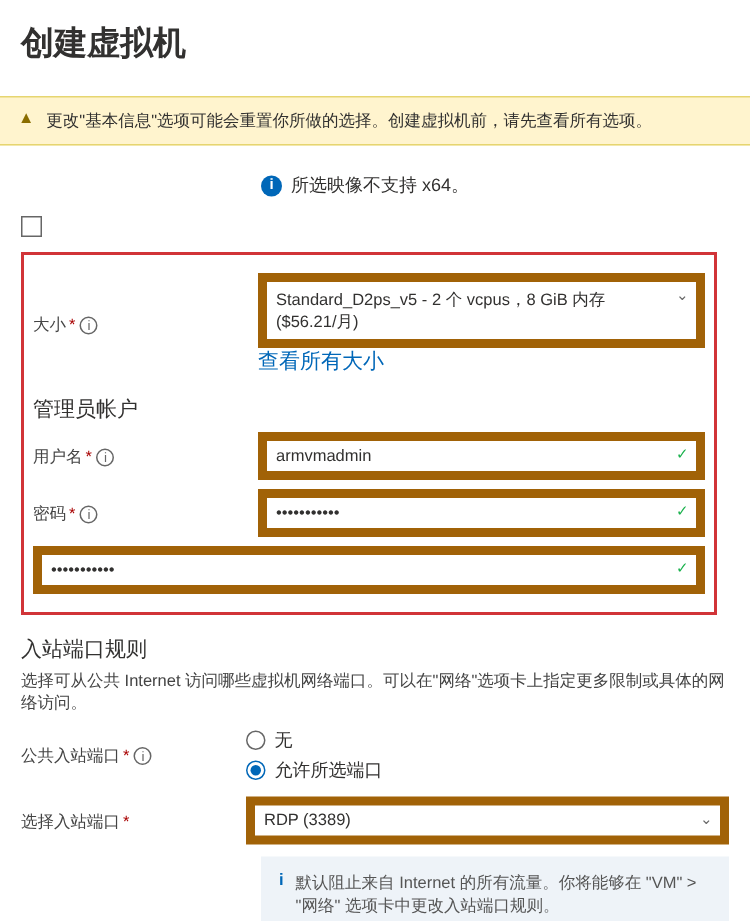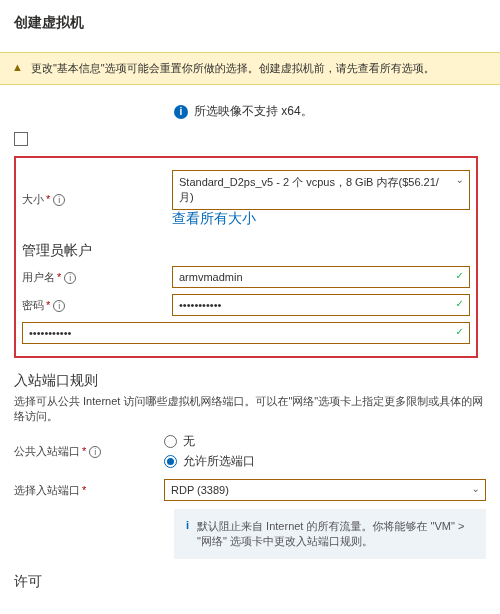--- a/index.html
+++ b/index.html
@@ -1,31 +1,31 @@
 <!DOCTYPE html>
 <html><head>
 <meta charset="utf-8">
 <style>
 *{box-sizing:border-box;margin:0;padding:0;font-family:"Segoe UI",Arial,sans-serif}
 body{background:#fff;color:#323130;font-size:12px;width:500px}
 .pad{padding:10px 14px}
 .bc{font-size:11px;color:#0067b8}
 .bc .sep{color:#666;margin:0 3px}
-h1{font-size:14px;font-weight:600;margin:4px 0 10px}
+h1{font-size:22px;font-weight:600;margin:4px 0 10px}
 .warn{background:#fff4ce;border-top:1px solid #e6d570;border-bottom:1px solid #e6d570;padding:8px 12px;font-size:11px;display:flex;gap:8px;align-items:flex-start}
 .warn .wi{color:#8a6d00;font-weight:bold}
 .row{display:flex;align-items:center;margin:6px 0;min-height:22px}
 .lab{width:150px;font-size:11px;color:#444;padding-right:6px}
 .lab .req{color:#a80000;margin-left:2px}
 .fld{flex:1}
 .info-ic{display:inline-block;width:12px;height:12px;border:1px solid #666;border-radius:50%;text-align:center;font-size:9px;line-height:11px;color:#666;margin-left:3px}
 .x64{display:flex;align-items:center;gap:6px;margin:8px 0 8px 160px;font-size:12px}
 .x64 .bi{width:14px;height:14px;background:#0067b8;border-radius:50%;color:#fff;text-align:center;font-size:10px;font-weight:bold;line-height:14px}
 .chk{width:14px;height:14px;border:1px solid #666;background:#fff}
-.sel,.inp{width:100%;border:1px solid #a16207;padding:4px 22px 4px 6px;font-size:11px;background:#fff;position:relative}
+.sel,.inp{width:100%;border:6px solid #a16207;padding:4px 22px 4px 6px;font-size:11px;background:#fff;position:relative}
 .sel .chev,.inp .val{position:absolute;right:5px;top:3px;font-size:10px;color:#666}
 .inp .val{color:#1bb24e}
 .link{color:#0067b8;font-size:14px}
 .hl1{border:2px solid #d13438;padding:6px;margin-right:8px}
 .sect{font-size:14px;font-weight:400;margin:14px 0 4px}
 .desc{font-size:11px;color:#444;margin-bottom:3px}
 .radio{display:flex;align-items:center;gap:6px;margin:3px 0;font-size:12px}
 .radio .rc{width:13px;height:13px;border:1px solid #666;border-radius:50%;display:flex;align-items:center;justify-content:center}
 .radio.sel2 .rc{border-color:#0067b8}
 .radio.sel2 .rc::after{content:"";width:7px;height:7px;background:#0067b8;border-radius:50%}

